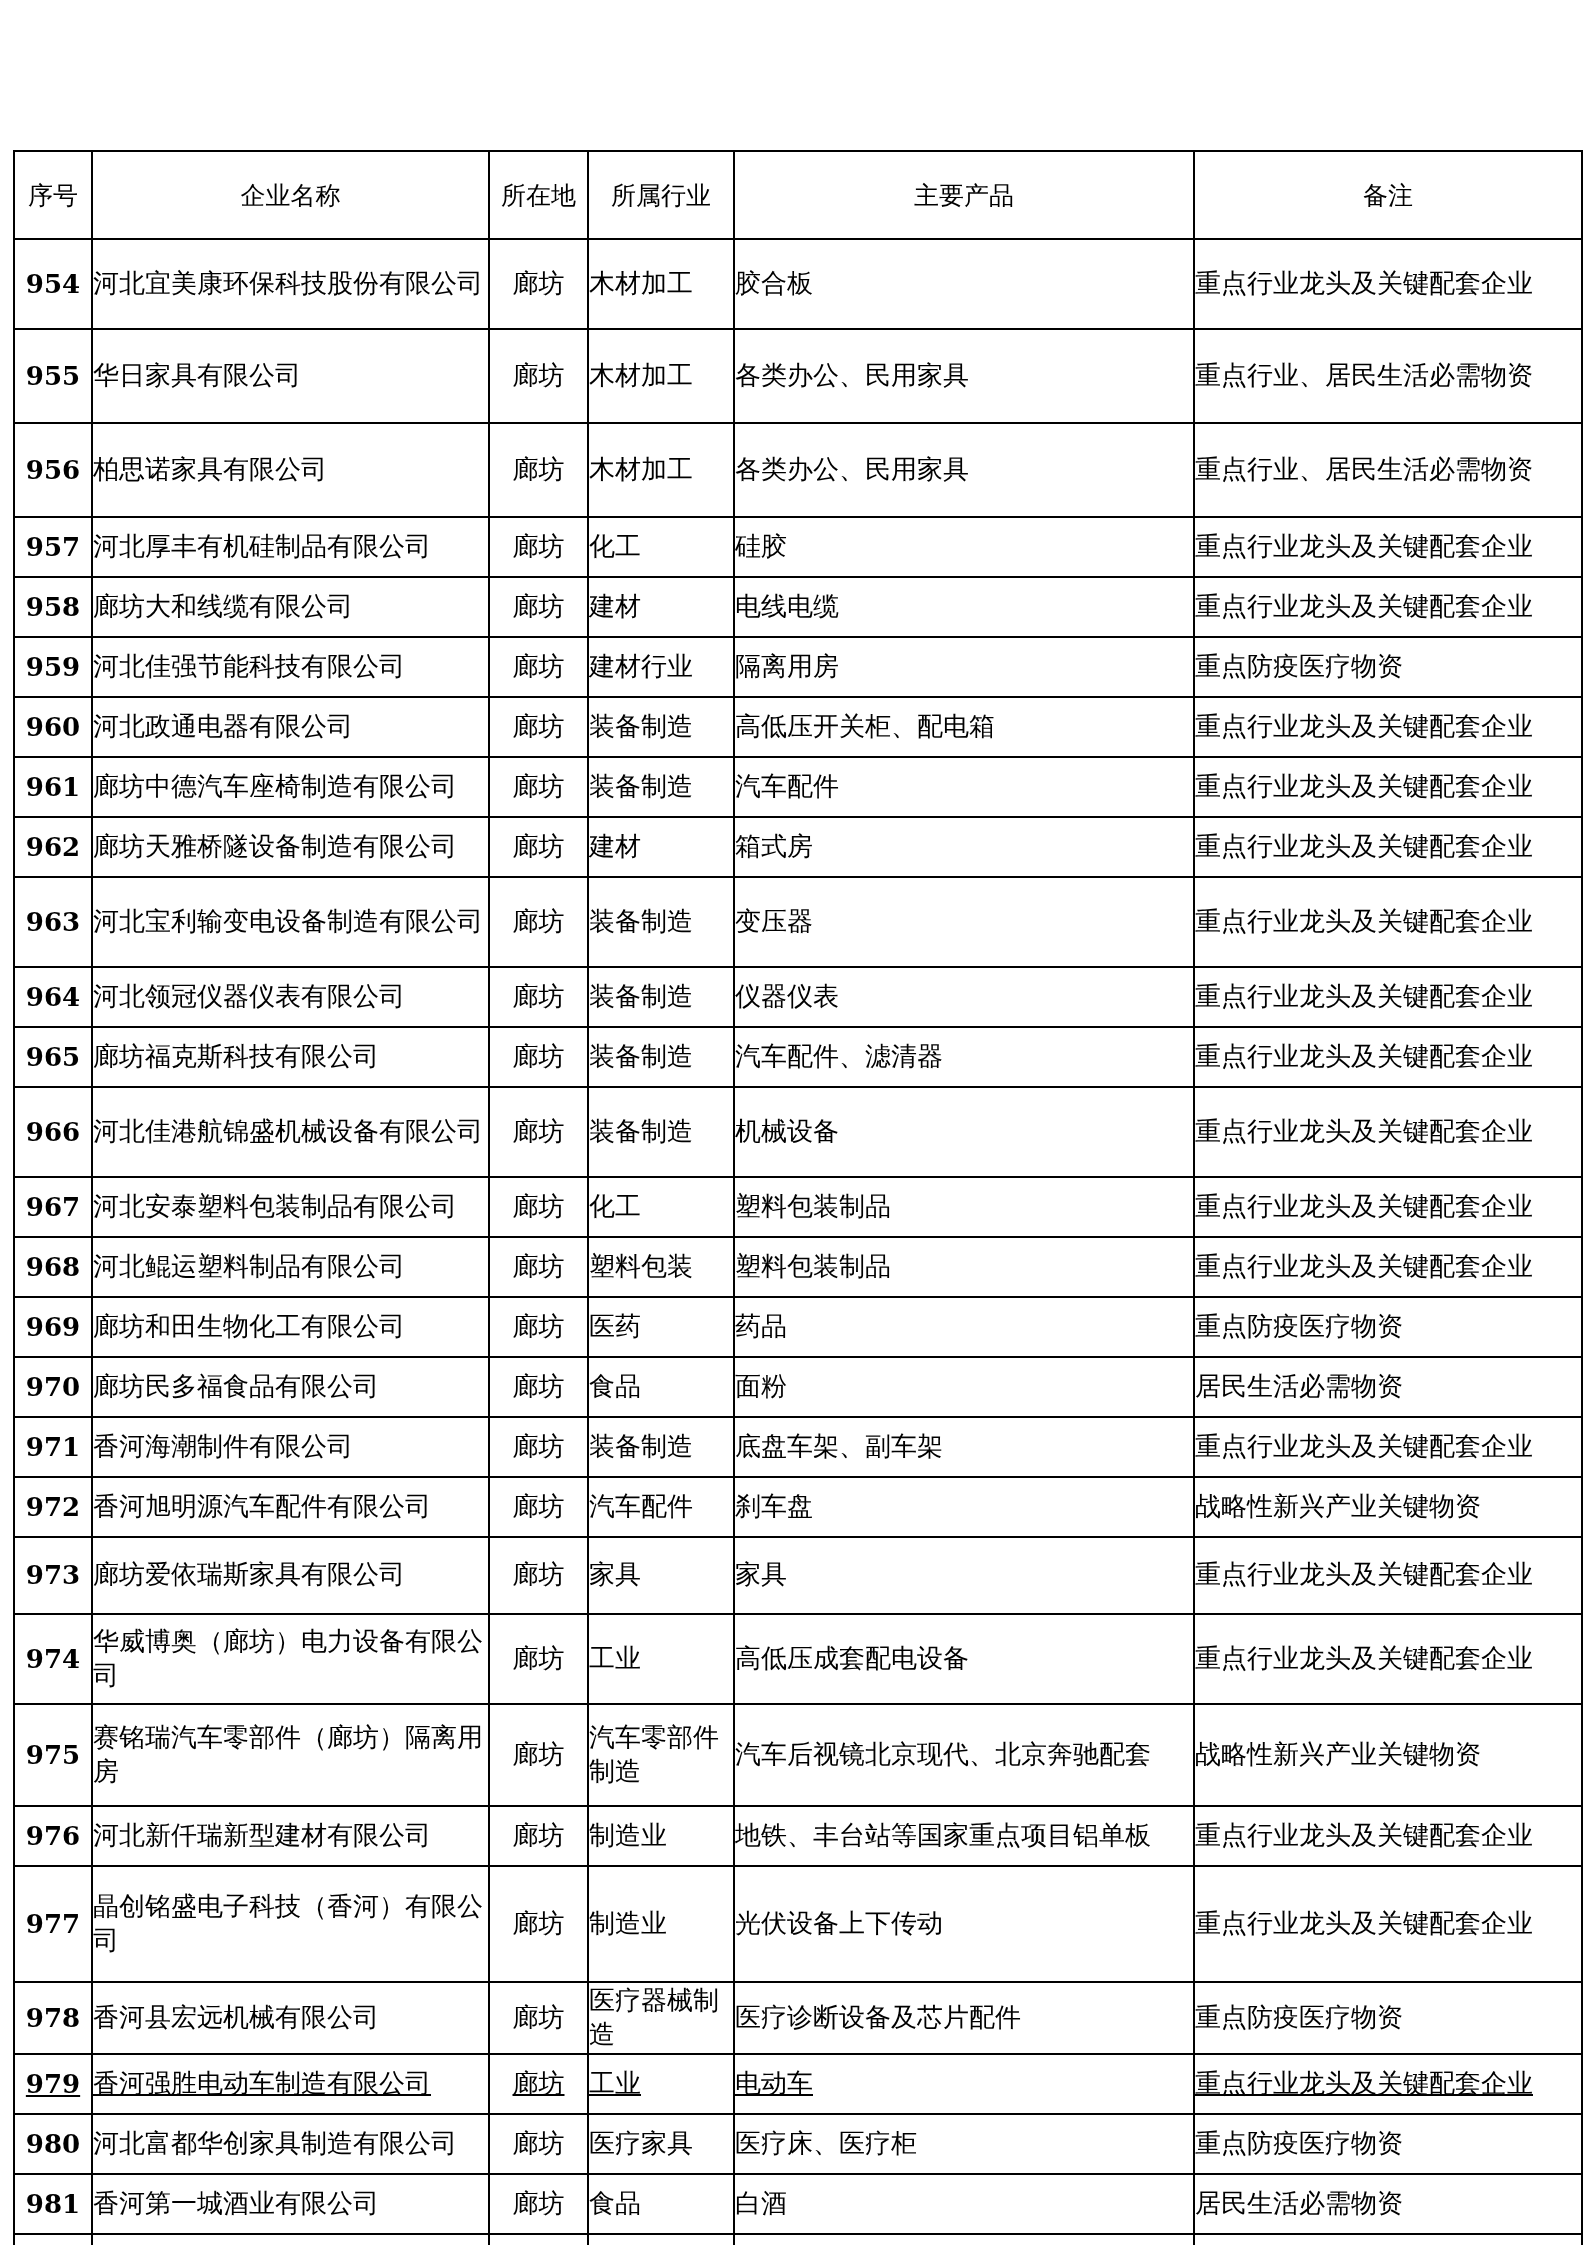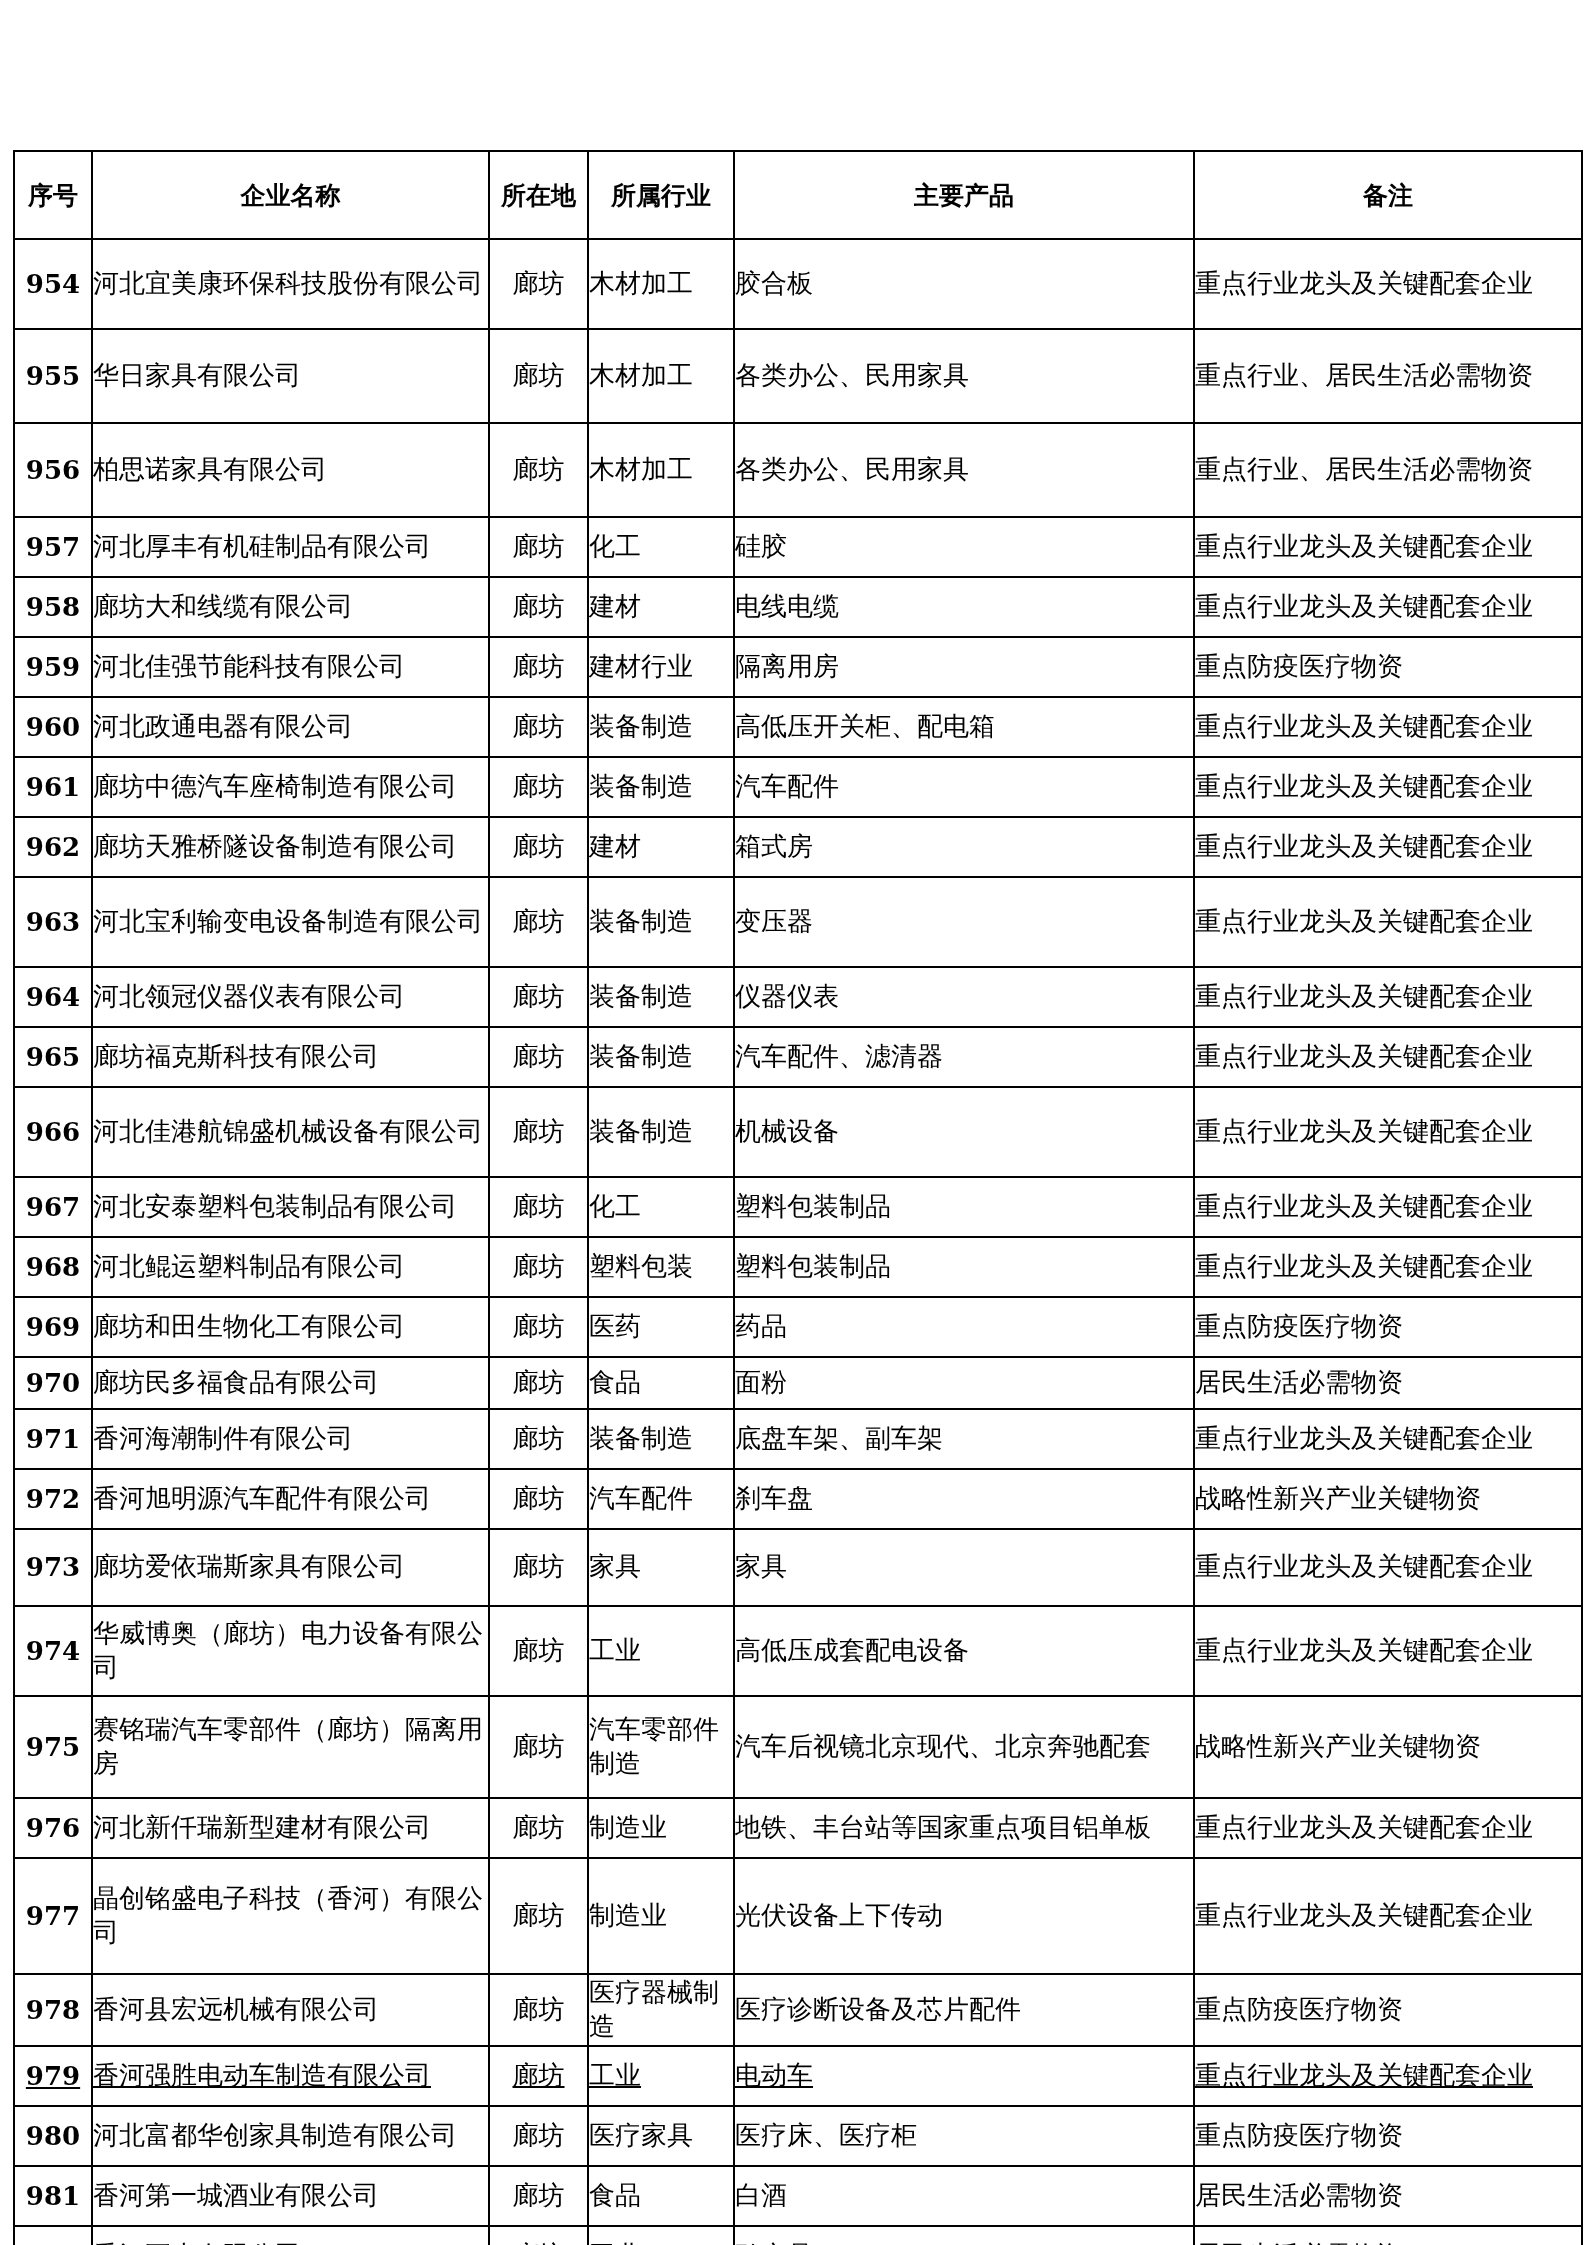--- a/index.html
+++ b/index.html
@@ -30,21 +30,21 @@
     border: 2px solid #000000;
     vertical-align: middle;
     font-size: 26px;
     line-height: 1.32;
     overflow: hidden;
     word-break: break-all;
     padding: 0;
   }
   table.enterprise-table th {
     font-family: "DejaVu Sans", "Liberation Sans", sans-serif;
-    font-weight: bold;
+    font-weight: normal;
     text-align: center;
     height: 86px;
     font-size: 25px;
   }
   col.c-serial   { width: 78px; }
   col.c-name     { width: 397px; }
   col.c-location { width: 99px; }
   col.c-industry { width: 146px; }
   col.c-products { width: 460px; }
   col.c-remark   { width: 388px; }
@@ -224,21 +224,21 @@
           <td class="cell-remark">重点行业龙头及关键配套企业</td>
         </tr>
         <tr style="height: 60px;">
           <td class="cell-serial">969</td>
           <td class="cell-name">廊坊和田生物化工有限公司</td>
           <td class="cell-location">廊坊</td>
           <td class="cell-industry">医药</td>
           <td class="cell-products">药品</td>
           <td class="cell-remark">重点防疫医疗物资</td>
         </tr>
-        <tr style="height: 52px; padding-left: 43px;">
+        <tr style="height: 60px; padding-left: 43px;">
           <td class="cell-serial">970</td>
           <td class="cell-name">廊坊民多福食品有限公司</td>
           <td class="cell-location">廊坊</td>
           <td class="cell-industry">食品</td>
           <td class="cell-products">面粉</td>
           <td class="cell-remark">居民生活必需物资</td>
         </tr>
         <tr style="height: 60px;">
           <td class="cell-serial">971</td>
           <td class="cell-name">香河海潮制件有限公司</td>

